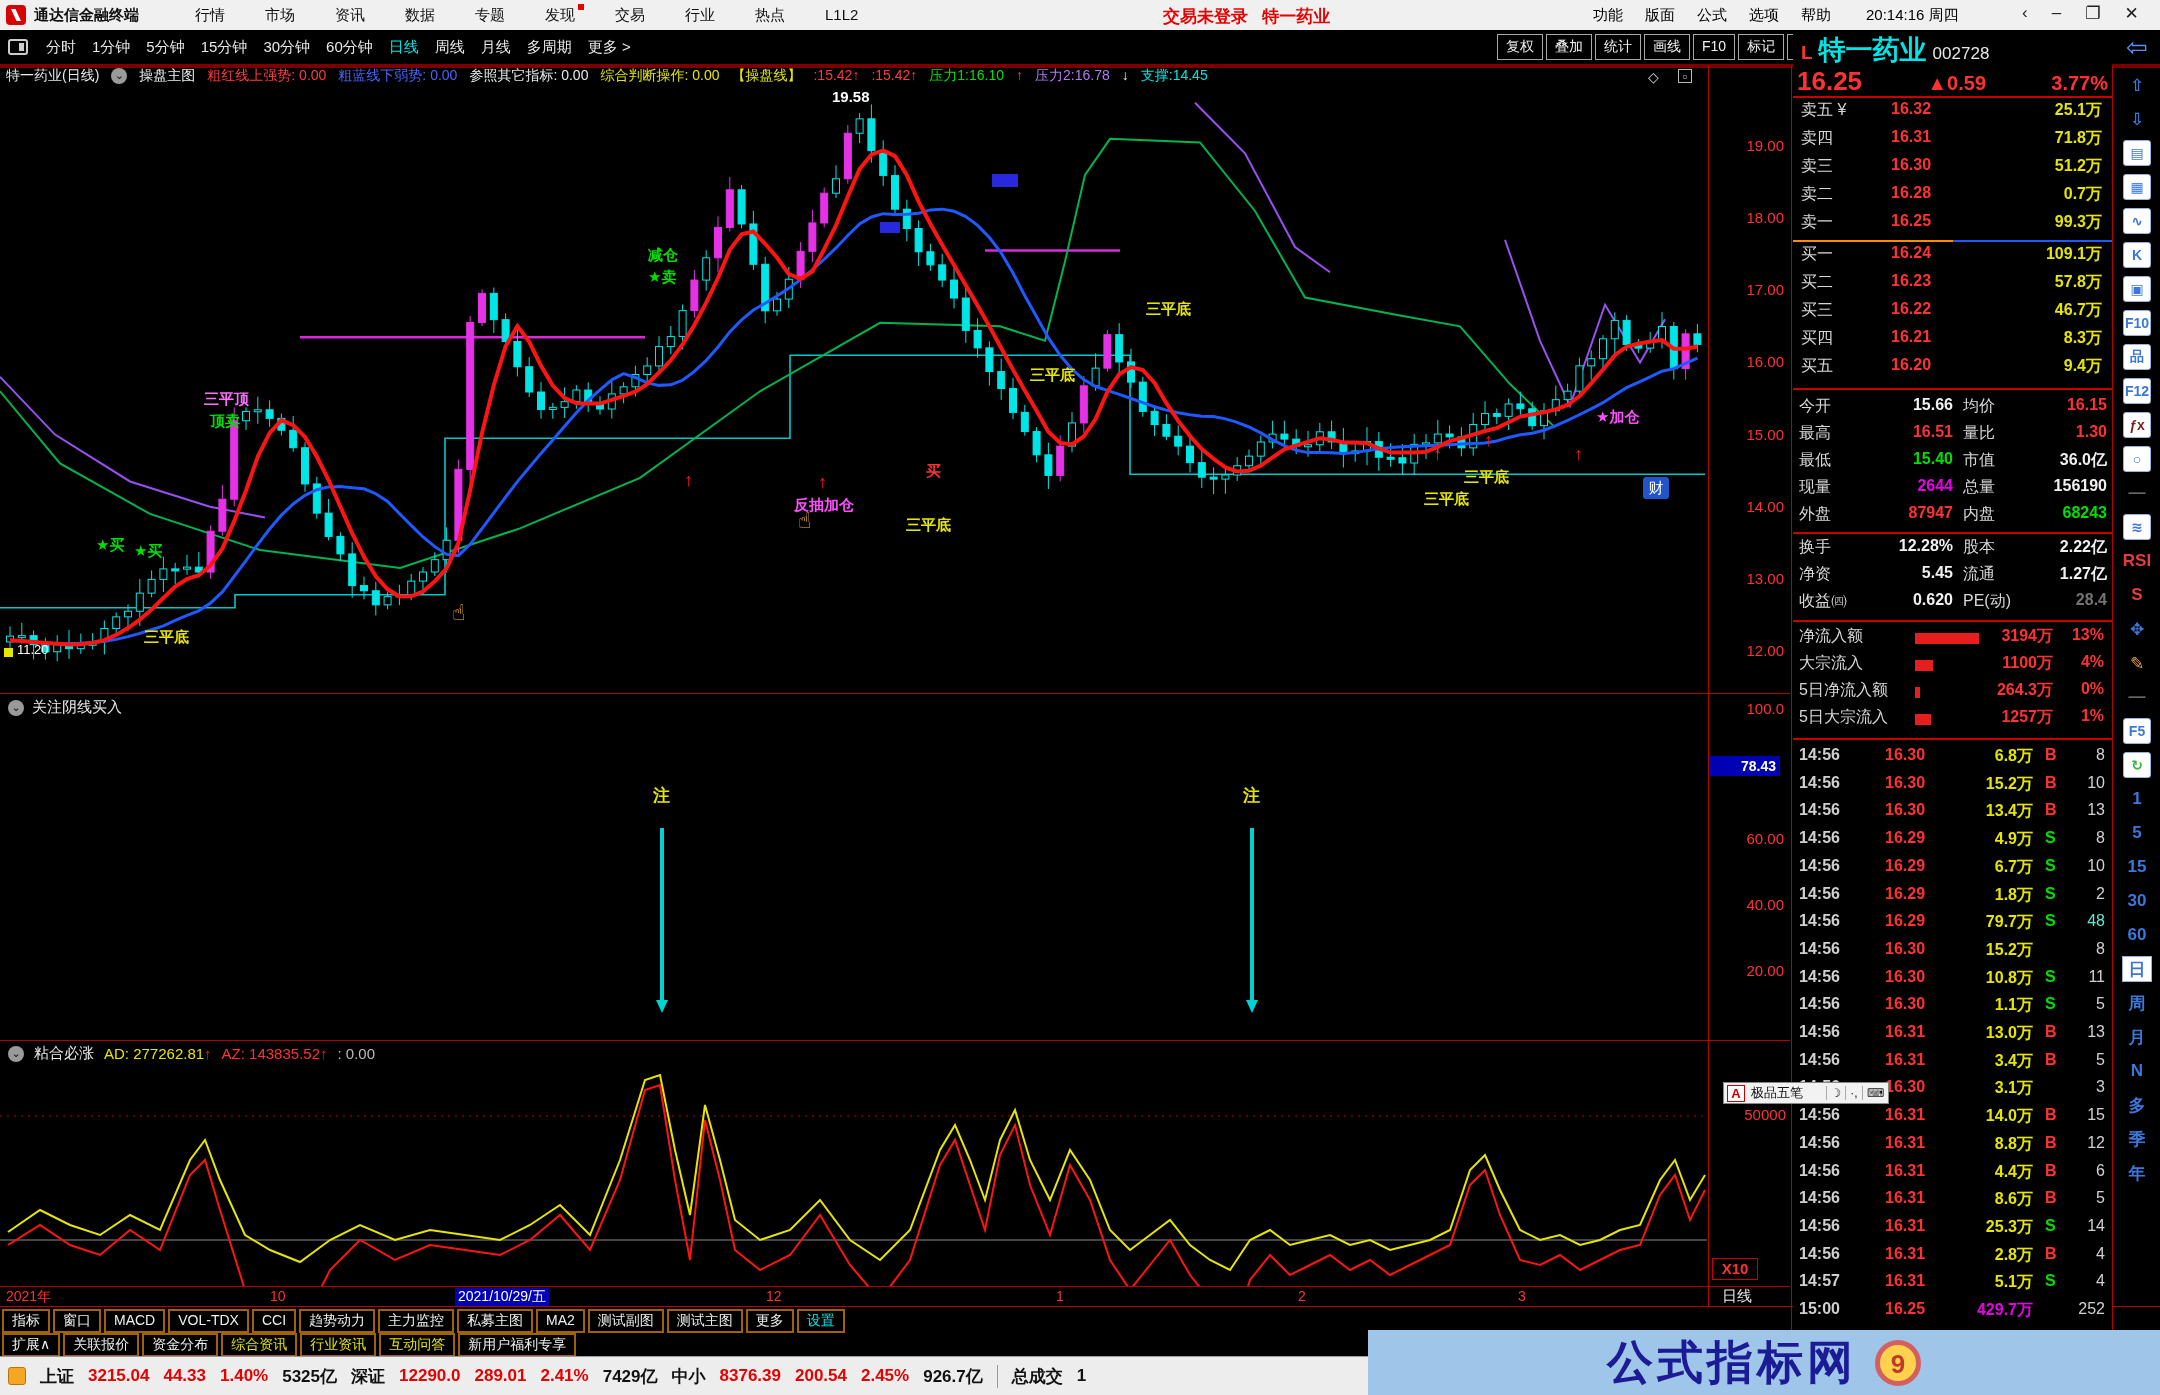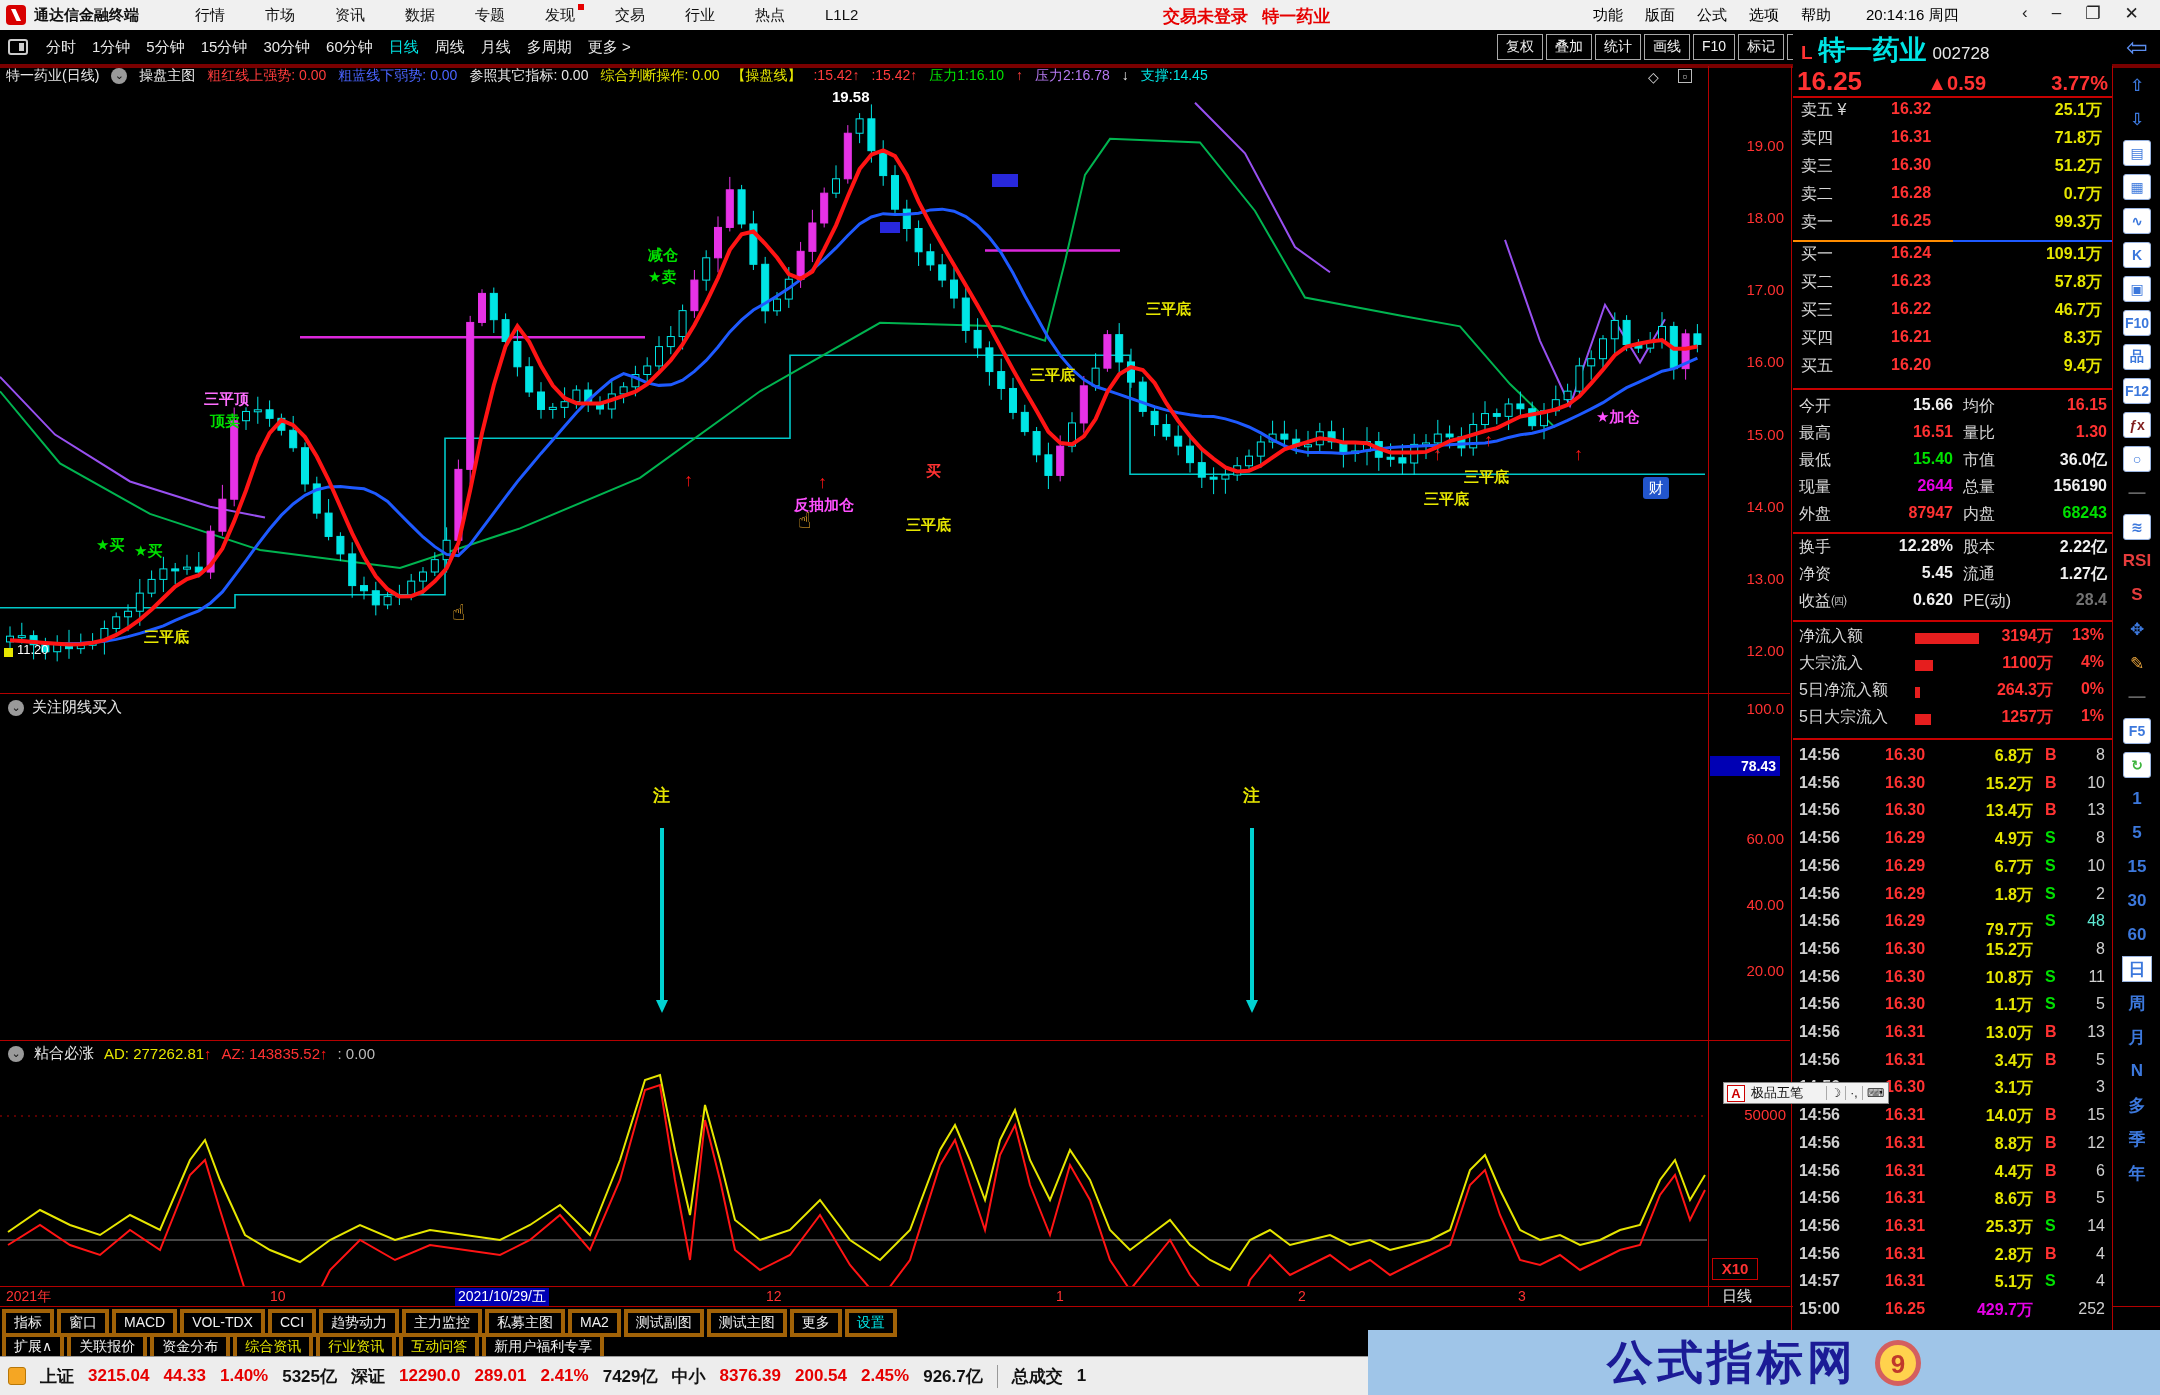--- a/index.html
+++ b/index.html
@@ -42,21 +42,21 @@
   .hand{position:absolute;color:#ffb830;font-size:22px;z-index:4;}
   .bluerect{position:absolute;background:#2828dc;z-index:4;}
   #fin-badge{position:absolute;left:1643px;top:477px;width:26px;height:22px;background:#2255cc;color:#fff;
              font-size:15px;text-align:center;line-height:22px;border-radius:3px;z-index:5;}
   
   #timeline{position:absolute;left:0;top:1288px;width:1707px;height:18px;}
   .tl-item{position:absolute;color:#ff3232;font-size:14px;top:0;}
   .tl-hl{background:#0000b4;color:#fff;padding:0 3px;}
   
   .tabrow{position:absolute;display:flex;gap:3px;left:2px;}
-  .tab{border:4px solid #a16207;padding:1px 8px;font-size:14px;color:#f0f0f0;background:#000;white-space:nowrap;}
+  .tab{border:2px solid #a16207;padding:1px 8px;font-size:14px;color:#f0f0f0;background:#000;white-space:nowrap;}
   
   #statusbar{position:absolute;left:0;top:1356px;width:2160px;height:39px;background:#ededed;border-top:1px solid #999;
              display:flex;align-items:center;gap:14px;padding-left:8px;font-size:17px;font-weight:bold;}
   #status-icon{width:18px;height:18px;background:#f5a623;border:1px solid #b77708;border-radius:3px;}
   
   #quote-panel{position:absolute;left:1793px;top:30px;width:319px;height:1300px;background:#000;}
   .qrow{position:absolute;left:0;width:319px;height:28px;font-size:16px;font-weight:bold;}
   .qlabel{position:absolute;left:8px;color:#d8d8d8;font-weight:normal;}
   .qprice{position:absolute;left:98px;color:#ff3232;}
   .qvol{position:absolute;right:10px;color:#e6e600;text-align:right;}
@@ -796,21 +796,21 @@
       <div class="tick-row" style="top: 854.5px;">
         <span style="position: absolute; left: 6px; color: rgb(208, 208, 208);">14:56</span>
         <span style="position: absolute; left: 92px; color: rgb(255, 50, 50);">16.29</span>
         <span style="position: absolute; left: 130px; width: 110px; text-align: right; color: rgb(230, 230, 0);">1.8万</span>
         <span style="position: absolute; left: 252px; color: rgb(0, 224, 0);">S</span>
         <span style="position: absolute; right: 6px; color: rgb(208, 208, 208); font-weight: normal;">2</span>
       </div>
       <div class="tick-row" style="top: 882.2px;">
         <span style="position: absolute; left: 6px; color: rgb(208, 208, 208);">14:56</span>
         <span style="position: absolute; left: 92px; color: rgb(255, 50, 50);">16.29</span>
-        <span style="position: absolute; left: 130px; width: 110px; text-align: right; color: rgb(230, 230, 0); margin-top: 8px;">79.7万</span>
+        <span style="position: absolute; left: 130px; width: 110px; text-align: right; color: rgb(230, 230, 0);">79.7万</span>
         <span style="position: absolute; left: 252px; color: rgb(0, 224, 0);">S</span>
         <span style="position: absolute; right: 6px; color: #5eead4; font-weight: normal; margin-left: 24px;">48</span>
       </div>
       <div class="tick-row" style="top: 909.9px;">
         <span style="position: absolute; left: 6px; color: rgb(208, 208, 208);">14:56</span>
         <span style="position: absolute; left: 92px; color: rgb(255, 50, 50);">16.30</span>
         <span style="position: absolute; left: 130px; width: 110px; text-align: right; color: rgb(230, 230, 0);">15.2万</span>
         <span style="position: absolute; right: 6px; color: rgb(208, 208, 208); font-weight: normal;">8</span>
       </div>
       <div class="tick-row" style="top: 937.6px;">

